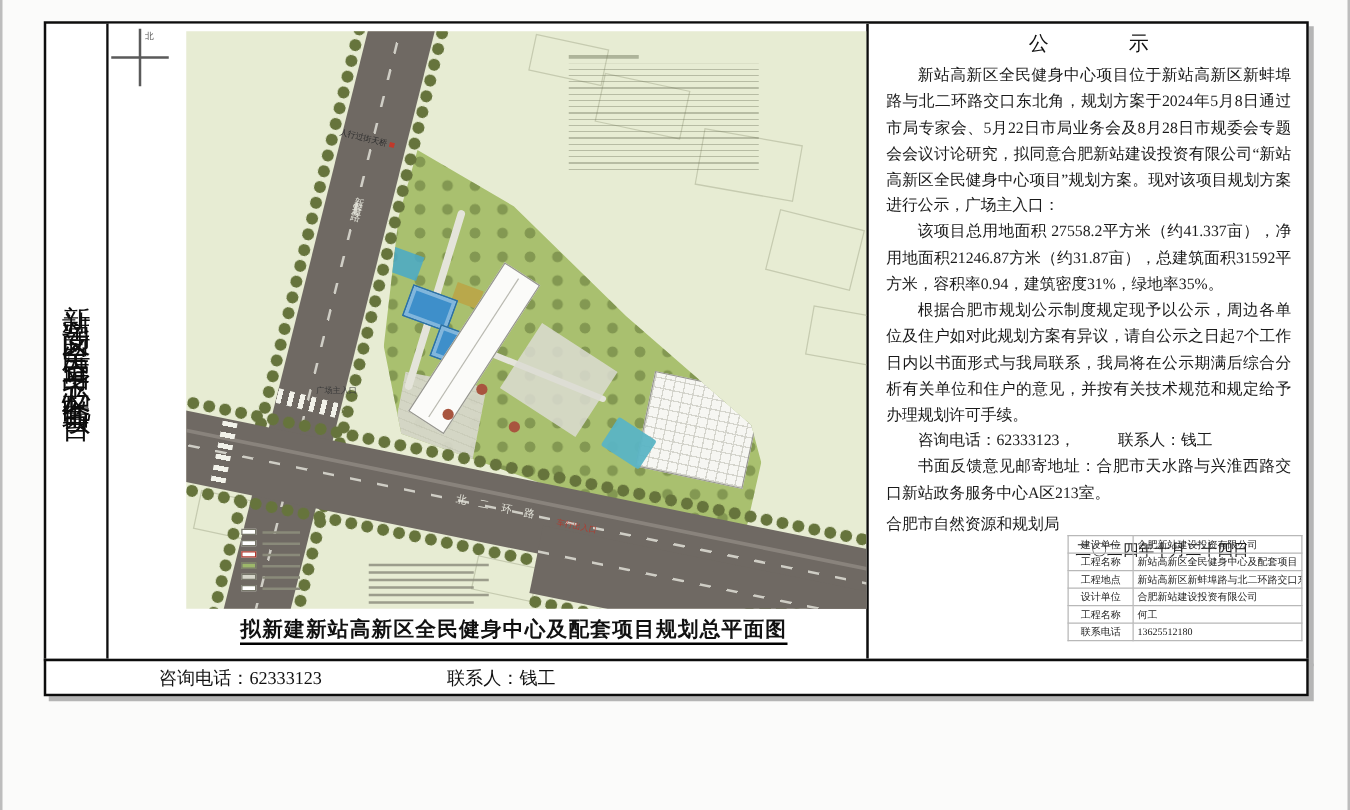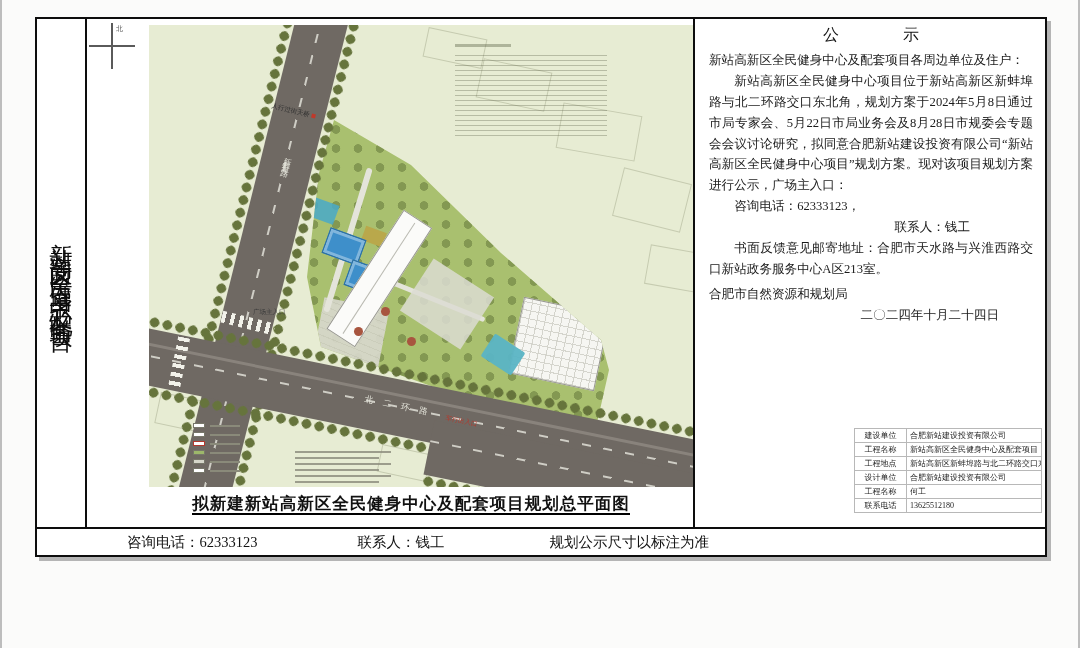--- a/index.html
+++ b/index.html
@@ -112,21 +112,21 @@
 
   .caption { position:absolute; left:18px; right:0; top:474px; text-align:center;margin-left:24px; }
   .caption span { font-family:"Liberation Sans","DejaVu Sans",sans-serif; font-weight:700; font-size:16.5px;
     letter-spacing:1px; border-bottom:2px solid #000; padding-bottom:1px; color:#111; }
 
   
   .right-panel { flex:1; position:relative; padding:4px 12px 0 14px; }
   .notice-title { text-align:center; font-size:16px; margin:2px 0 4px; white-space:pre; font-weight:400; }
   .right-panel p { margin:0; font-size:12.6px; line-height:1.66; text-align:justify; color:#1a1a1a; }
   .p-indent { text-indent:2em; }
-  .phone-row { display:flex; font-size:12.6px; line-height:1.66; color:#1a1a1a;flex-direction:column; }
+  .phone-row { display:flex; font-size:12.6px; line-height:1.66; color:#1a1a1a; }
   .phone-row .c1 { margin-left:2em; }
   .phone-row .c2 { margin-left:auto; margin-right:5em; }
   .sig  { text-align:right; padding-right:3.2em; margin-top:4px !important; }
   .date { text-align:right !important; padding-right:2.7em; }
 
   .info-table { position:absolute; right:3px; bottom:14px; width:188px; border-collapse:collapse;
     font-size:8px; color:#222; table-layout:fixed; }
   .info-table td { border:1px solid #b8b8b8; height:14px; padding:0 3px; white-space:nowrap; overflow:hidden; }
   .info-table td.lbl { width:52px; text-align:center; padding:0 1px; }
 
@@ -252,22 +252,23 @@
         <div class="map-label lab-veh">车行出入口</div>
       </div>
 
       <div class="caption">
         <span>拟新建新站高新区全民健身中心及配套项目规划总平面图</span>
       </div>
     </div>
 
     <div class="right-panel">
       <div class="notice-title">公　　　　示</div>
-      <p>新站高新区全民健身中心及配套项目各周边单位及住户：</p>
       <p class="p-indent">新站高新区全民健身中心项目位于新站高新区新蚌埠路与北二环路交口东北角，规划方案于2024年5月8日通过市局专家会、5月22日市局业务会及8月28日市规委会专题会会议讨论研究，拟同意合肥新站建设投资有限公司“新站高新区全民健身中心项目”规划方案。现对该项目规划方案进行公示，广场主入口：</p>
+      <p class="p-indent">该项目总用地面积 27558.2平方米（约41.337亩），净用地面积21246.87方米（约31.87亩），总建筑面积31592平方米，容积率0.94，建筑密度31%，绿地率35%。</p>
+      <p class="p-indent">根据合肥市规划公示制度规定现予以公示，周边各单位及住户如对此规划方案有异议，请自公示之日起7个工作日内以书面形式与我局联系，我局将在公示期满后综合分析有关单位和住户的意见，并按有关技术规范和规定给予办理规划许可手续。</p>
       <div class="phone-row">
         <span class="c1">咨询电话：62333123，</span>
         <span class="c2">联系人：钱工</span>
       </div>
       <p class="p-indent">书面反馈意见邮寄地址：合肥市天水路与兴淮西路交口新站政务服务中心A区213室。</p>
       <p class="sig">合肥市自然资源和规划局</p>
       <p class="date">二〇二四年十月二十四日</p>
 
       <table class="info-table">
         <tbody>
@@ -296,16 +297,15 @@
             <td>13625512180</td>
           </tr>
         </tbody>
       </table>
     </div>
   </div>
 
   <div class="bottom-bar">
     <span class="f1">咨询电话：62333123</span>
     <span class="f2">联系人：钱工</span>
-    <span class="f3">规划公示尺寸以标注为准</span>
   </div>
 
 </div>
 
 </body></html>

